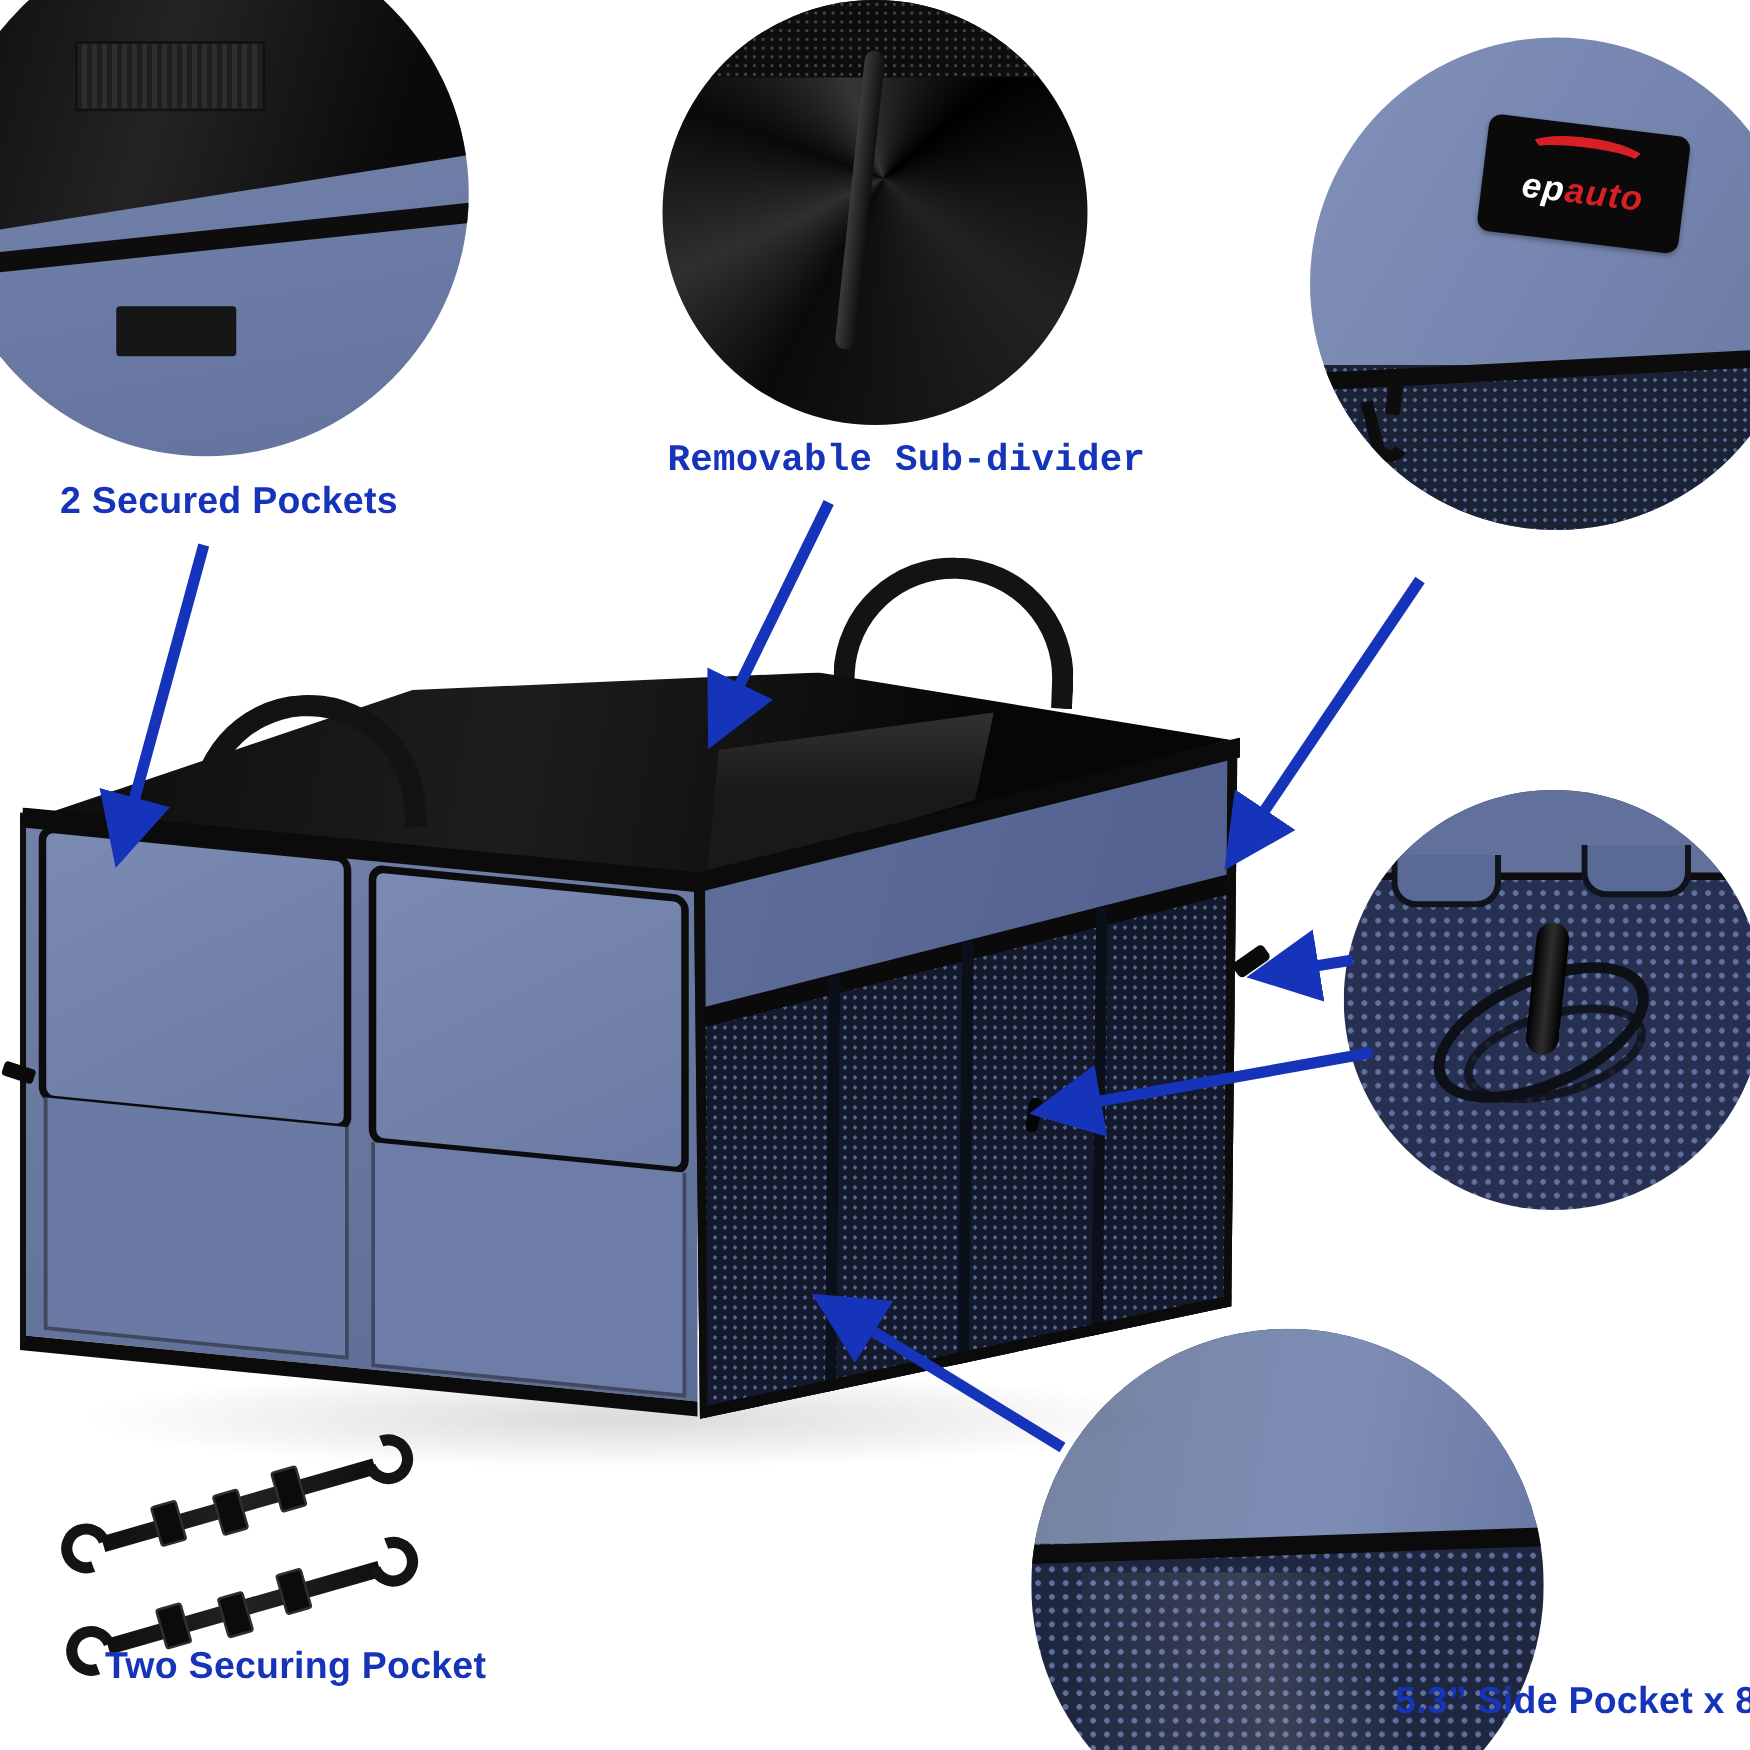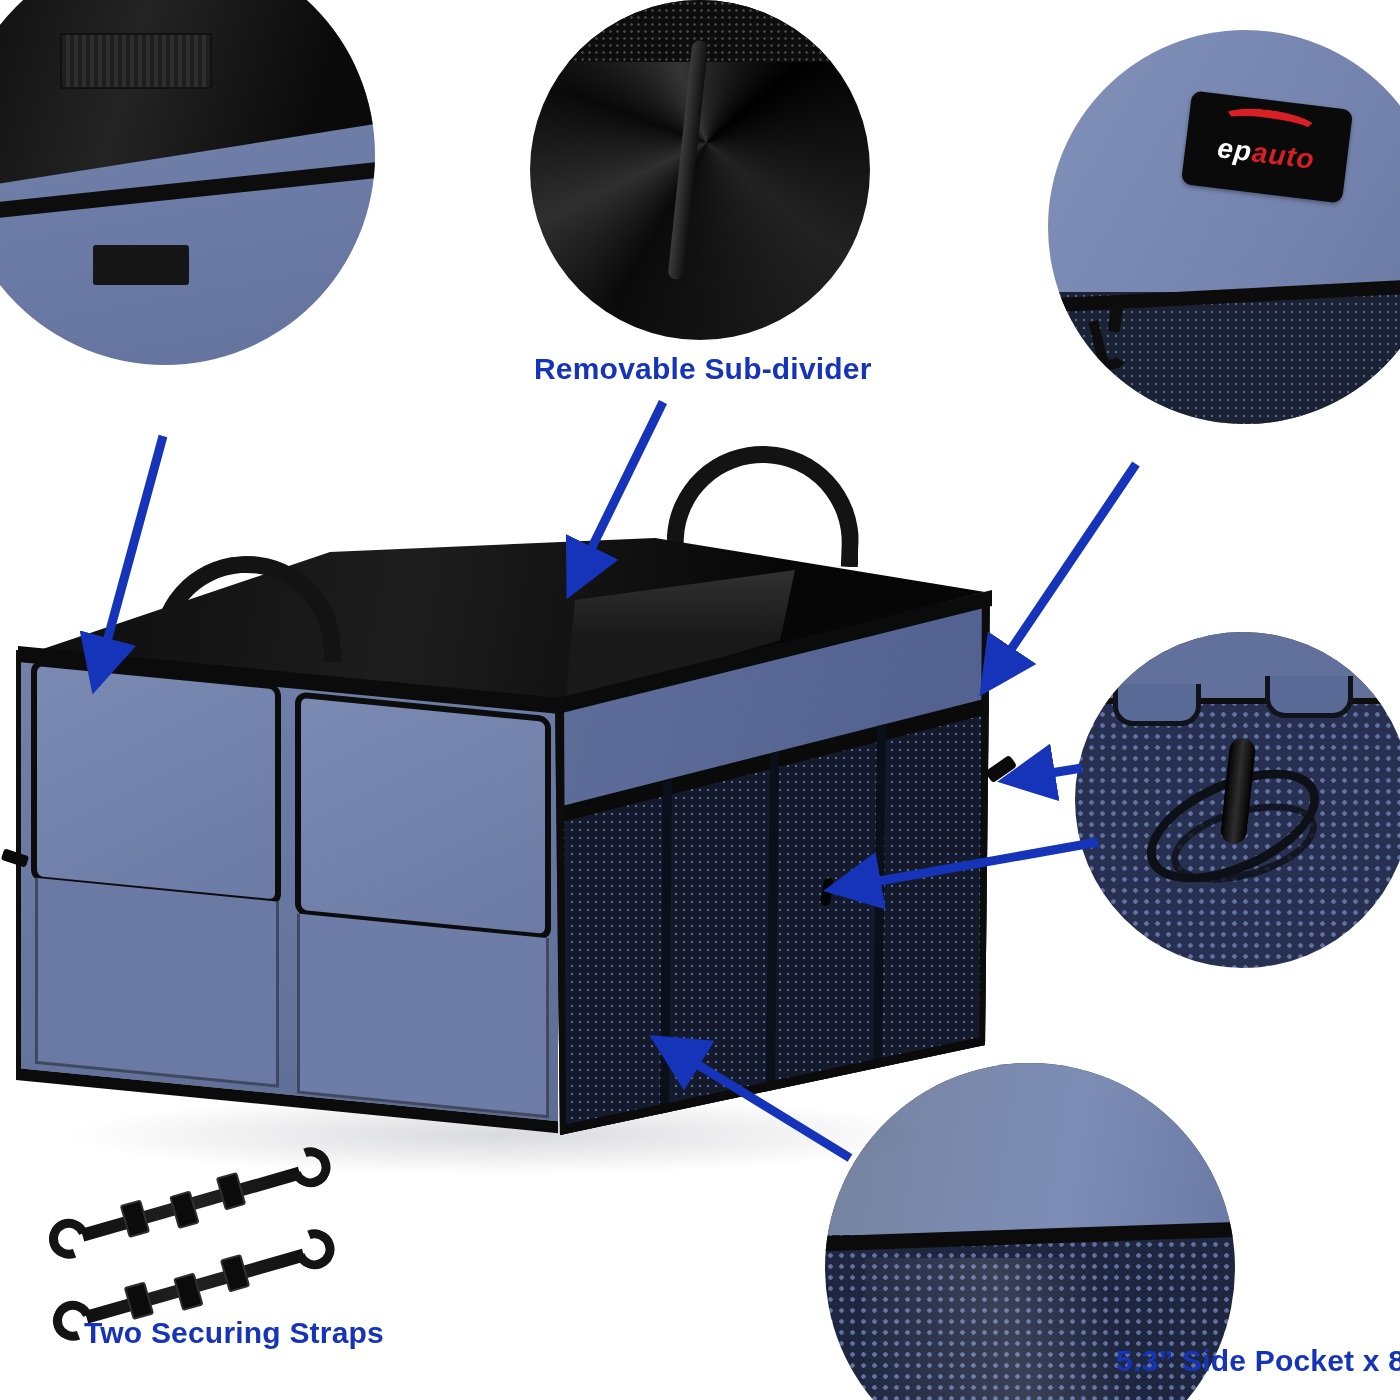--- a/index.html
+++ b/index.html
@@ -233,17 +233,18 @@
       </marker>
     </defs>
     <line x1="163" y1="436" x2="97" y2="678" stroke="#1634b9" stroke-width="9" marker-end="url(#ah)"></line>
     <line x1="663" y1="402" x2="574" y2="584" stroke="#1634b9" stroke-width="9" marker-end="url(#ah)"></line>
     <line x1="1136" y1="464" x2="989" y2="682" stroke="#1634b9" stroke-width="9" marker-end="url(#ah)"></line>
     <line x1="1082" y1="768" x2="1014" y2="779" stroke="#1634b9" stroke-width="9" marker-end="url(#ah)"></line>
     <line x1="1098" y1="842" x2="840" y2="888" stroke="#1634b9" stroke-width="9" marker-end="url(#ah)"></line>
     <line x1="850" y1="1158" x2="664" y2="1044" stroke="#1634b9" stroke-width="9" marker-end="url(#ah)"></line>
   </svg>
 
-  <div class="callout" style="left:534px;top:352px;">Removable Sub-divider</div>
-  <div class="callout" style="left:84px;top:1316px;">Two Securing Straps</div>
+  <div class="callout" style="left:48px;top:384px;">2 Secured Pockets</div>
+  <div class="callout" style="left:534px;top:352px;font-family:Liberation Mono, monospace;">Removable Sub-divider</div>
+  <div class="callout" style="left:84px;top:1316px;">Two Securing Pocket</div>
   <div class="callout" style="left:1116px;top:1344px;">5.3” Side Pocket x 8</div>
 
 </div>
 
 </body></html>

